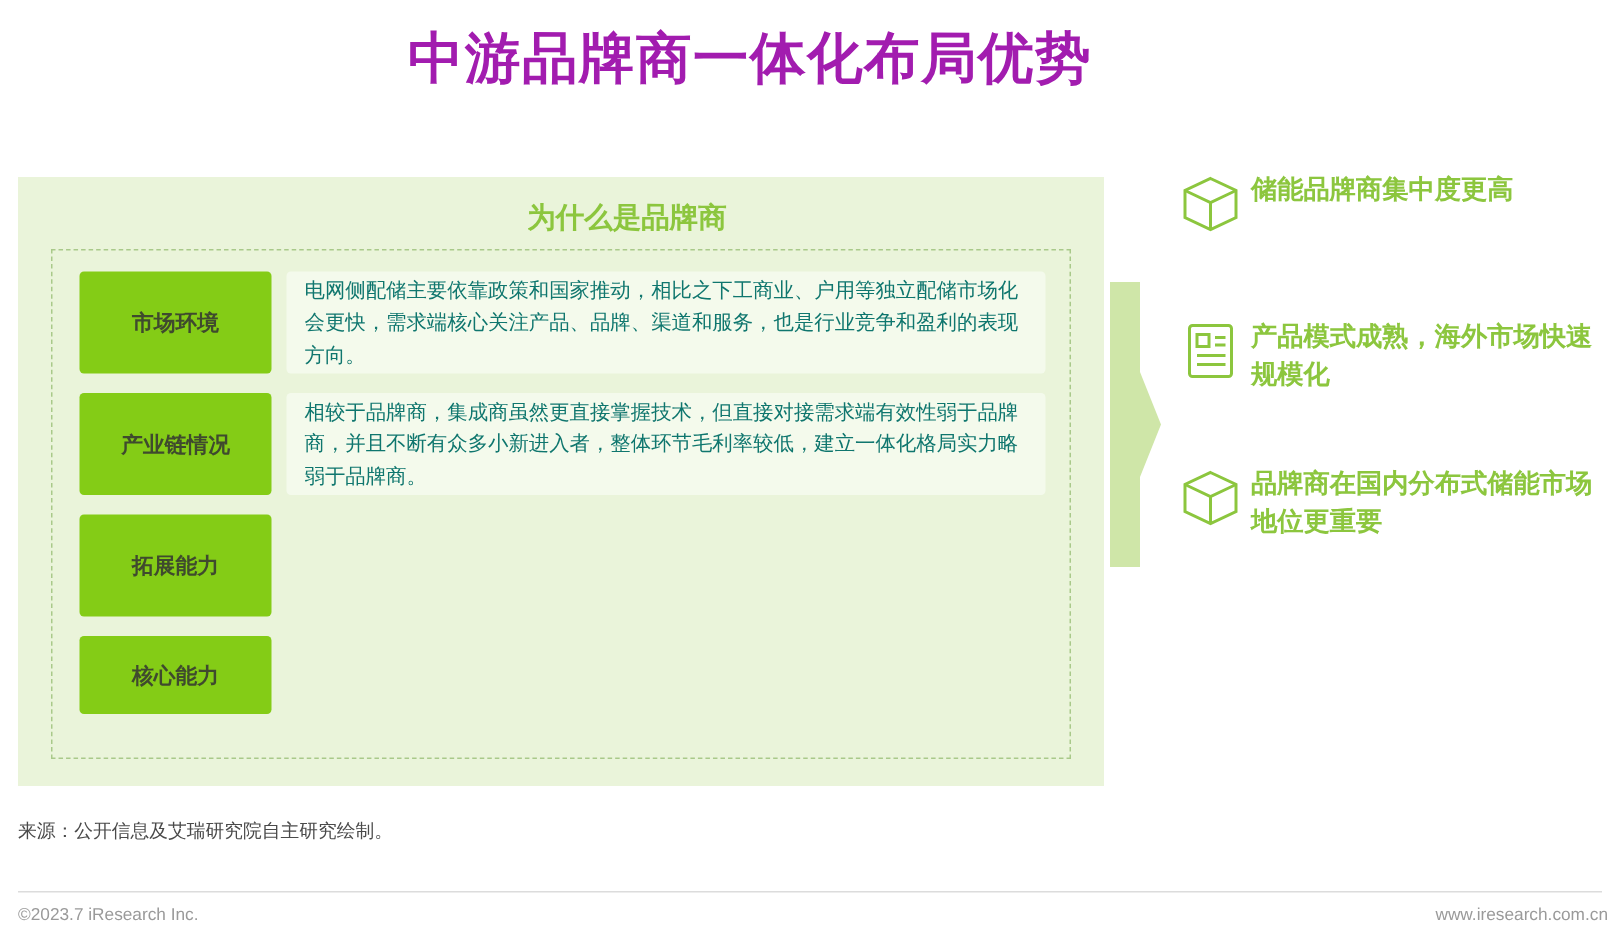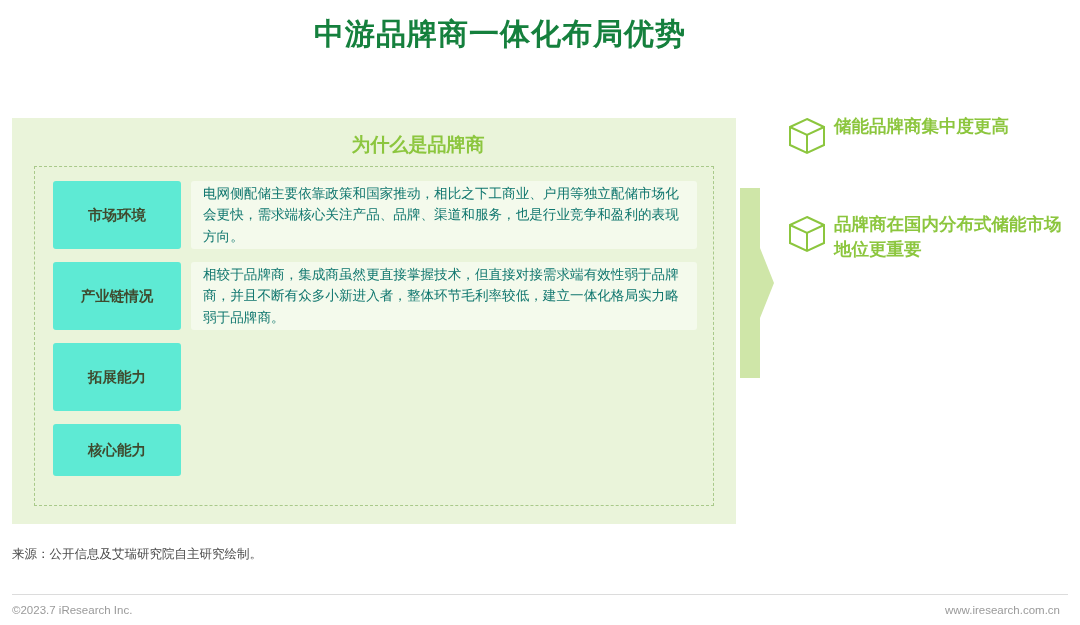--- a/index.html
+++ b/index.html
@@ -14,23 +14,23 @@
     color: #3c3c3c;
     position: relative;
     overflow: hidden;
   }
   .page-title {
     position: absolute;
     top: 14px;
     left: 0;
     width: 1000px;
     text-align: center;
-    font-size: 30px;
-    font-weight: bold;
-    color: #15803d;
+    font-size: 37px;
+    font-weight: bold;
+    color: #a21caf;
     letter-spacing: 1px;
   }
 
   
   .left-panel {
     position: absolute;
     left: 12px;
     top: 118px;
     width: 724px;
     height: 406px;
@@ -59,21 +59,21 @@
   .row {
     position: absolute;
     left: 0;
     width: 680px;
     display: flex;
     align-items: stretch;
   }
   .row-label {
     width: 128px;
     margin-left: 18px;
-    background: #5eead4;
+    background: #84cc16;
     border-radius: 3px;
     display: flex;
     align-items: center;
     justify-content: center;
     font-size: 14.5px;
     font-weight: bold;
     color: #3f4a2e;
     flex: none;
   }
   .row-text {
@@ -147,21 +147,21 @@
   }
   .footer-left {
     position: absolute;
     left: 12px;
     top: 604px;
     font-size: 11.5px;
     color: #9a9a9a;
   }
   .footer-right {
     position: absolute;
-    right: 20px;
+    right: 8px;
     top: 604px;
     font-size: 11.5px;
     color: #9a9a9a;
     text-align: right;
   }
 </style>
 </head>
 <body>
 
 <div class="page-title">中游品牌商一体化布局优势</div>
@@ -203,20 +203,33 @@
     <div class="right-icon">
       <svg width="44" height="44" viewBox="0 0 44 44" fill="none" stroke="#8cc63e" stroke-width="2">
         <polygon points="22,5 39,13 39,31 22,39 5,31 5,13"></polygon>
         <polyline points="5,13 22,21 39,13"></polyline>
         <line x1="22" y1="21" x2="22" y2="39"></line>
       </svg>
     </div>
     <div class="right-text">储能品牌商集中度更高</div>
   </div>
 
+  <div class="right-item">
+    <div class="right-icon">
+      <svg width="44" height="44" viewBox="0 0 44 44" fill="none" stroke="#8cc63e" stroke-width="2">
+        <rect x="8" y="5" width="28" height="34" rx="2"></rect>
+        <rect x="13" y="11" width="8" height="8"></rect>
+        <line x1="25" y1="13" x2="32" y2="13"></line>
+        <line x1="25" y1="18" x2="32" y2="18"></line>
+        <line x1="13" y1="25" x2="32" y2="25"></line>
+        <line x1="13" y1="31" x2="32" y2="31"></line>
+      </svg>
+    </div>
+    <div class="right-text">产品模式成熟，海外市场快速规模化</div>
+  </div>
 
   <div class="right-item">
     <div class="right-icon">
       <svg width="44" height="44" viewBox="0 0 44 44" fill="none" stroke="#8cc63e" stroke-width="2">
         <polygon points="22,5 39,13 39,31 22,39 5,31 5,13"></polygon>
         <polyline points="5,13 22,21 39,13"></polyline>
         <line x1="22" y1="21" x2="22" y2="39"></line>
       </svg>
     </div>
     <div class="right-text">品牌商在国内分布式储能市场地位更重要</div>

